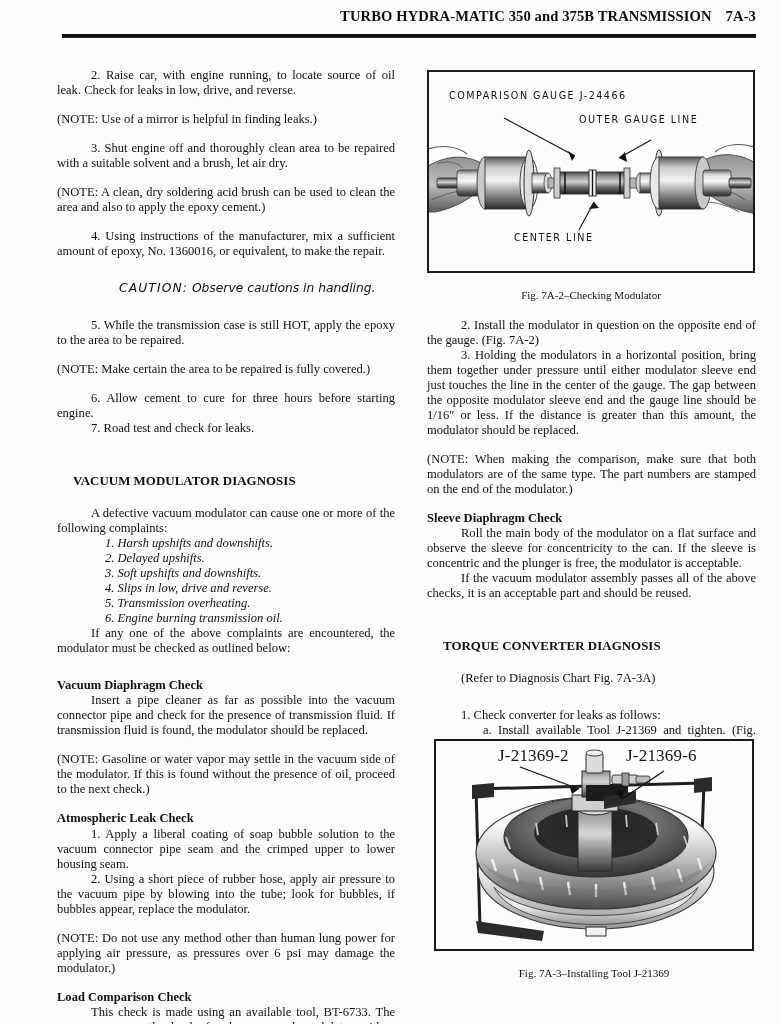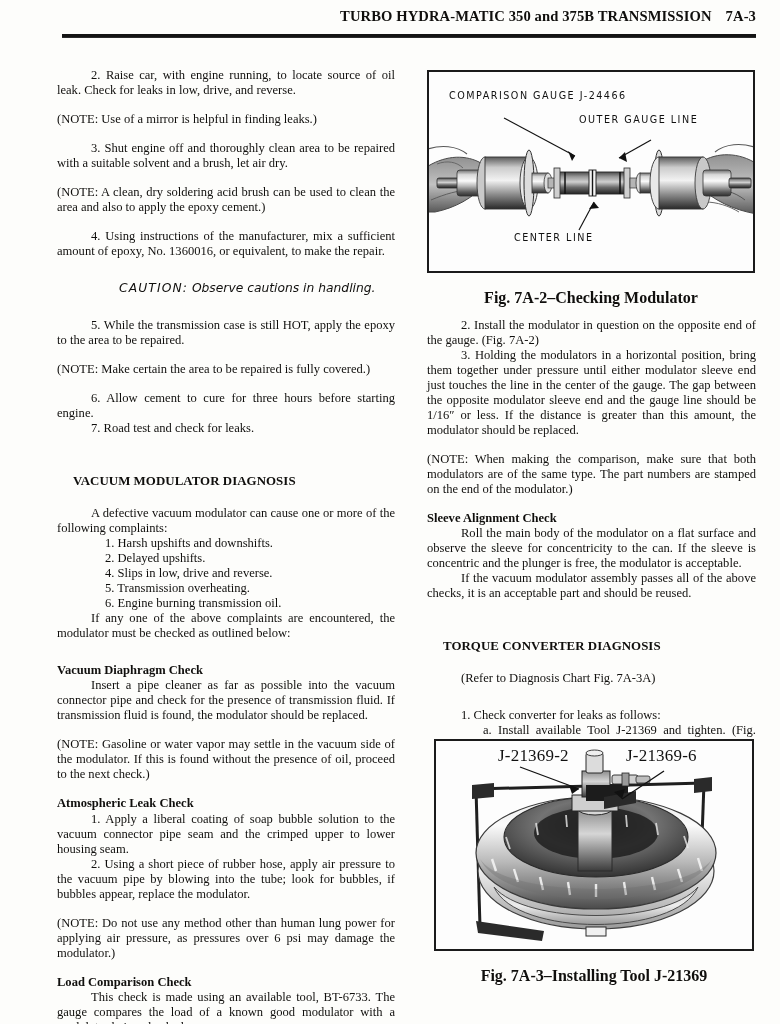--- a/index.html
+++ b/index.html
@@ -77,20 +77,21 @@
     line-height: 15.4px;
     margin: 0;
   }
 
   
   .numlist { margin: 0; padding: 0; list-style: none; }
   .numlist li {
     text-indent: 0;
     padding-left: 48px;
     text-align: left;
+    font-style: italic;
   }
 
   
   .caution {
     font-family: "DejaVu Sans", "Liberation Sans", sans-serif;
     font-style: italic;
     font-size: 12.3px;
     line-height: 15.2px;
     margin: 0;
     padding-left: 62px;
@@ -104,22 +105,22 @@
   
   .figure { position: absolute; }
   .fig-frame {
     border: 2px solid #1b1b1b;
     background: #fefefe;
     position: relative;
     overflow: hidden;
   }
   .fig-caption {
     text-align: center;
-    font-weight: bold;
-    font-size: 16px;
+    font-weight: normal;
+    font-size: 11px;
     margin-top: 16px;
     white-space: nowrap;
   }
 
   #figure-checking-modulator { left: 427px; top: 70px; }
   #figure-checking-modulator .fig-frame { width: 324px; height: 199px; }
 
   #figure-installing-tool { left: 434px; top: 739px; }
   #figure-installing-tool .fig-frame { width: 316px; height: 208px; }
 
@@ -180,20 +181,21 @@
     <p class="para-num">6. Allow cement to cure for three hours before starting engine.</p>
     <p class="para-num">7. Road test and check for leaks.</p>
     <div class="gap-lg"></div>
 
     <p class="h-major">VACUUM MODULATOR DIAGNOSIS</p>
     <p class="para">A defective vacuum modulator can cause one or more of the following complaints:</p>
 
     <ul class="numlist">
       <li>1. Harsh upshifts and downshifts.</li>
       <li>2. Delayed upshifts.</li>
+      <li>3. Soft upshifts and downshifts.</li>
       <li>4. Slips in low, drive and reverse.</li>
       <li>5. Transmission overheating.</li>
       <li>6. Engine burning transmission oil.</li>
     </ul>
 
     <p class="para">If any one of the above complaints are encountered, the modulator must be checked as outlined below:</p>
     <div class="gap-lg"></div>
 
     <p class="h-minor">Vacuum Diaphragm Check</p>
     <p class="para">Insert a pipe cleaner as far as possible into the vacuum connector pipe and check for the presence of transmission fluid. If transmission fluid is found, the modulator should be replaced.</p>
@@ -217,21 +219,21 @@
 
   <div class="col col-right">
 
     <p class="para-num">2. Install the modulator in question on the opposite end of the gauge. (Fig. 7A-2)</p>
     <p class="para-num">3. Holding the modulators in a horizontal position, bring them together under pressure until either modulator sleeve end just touches the line in the center of the gauge. The gap between the opposite modulator sleeve end and the gauge line should be 1/16″ or less. If the distance is greater than this amount, the modulator should be replaced.</p>
     <div class="gap"></div>
 
     <p class="para-flush">(NOTE: When making the comparison, make sure that both modulators are of the same type. The part numbers are stamped on the end of the modulator.)</p>
     <div class="gap"></div>
 
-    <p class="h-minor">Sleeve Alignment Check</p>
+    <p class="h-minor">Sleeve Diaphragm Check</p>
     <p class="para">Roll the main body of the modulator on a flat surface and observe the sleeve for concentricity to the can. If the sleeve is concentric and the plunger is free, the modulator is acceptable.</p>
     <p class="para">If the vacuum modulator assembly passes all of the above checks, it is an acceptable part and should be reused.</p>
     <div class="gap-lg"></div>
 
     <p class="h-major">TORQUE CONVERTER DIAGNOSIS</p>
     <p class="para">(Refer to Diagnosis Chart Fig. 7A-3A)</p>
     <div class="gap-lg"></div>
 
     <p class="para-num">1. Check converter for leaks as follows:</p>
     <p class="sub-a">a. Install available Tool J-21369 and tighten. (Fig. 7A-3)</p>

